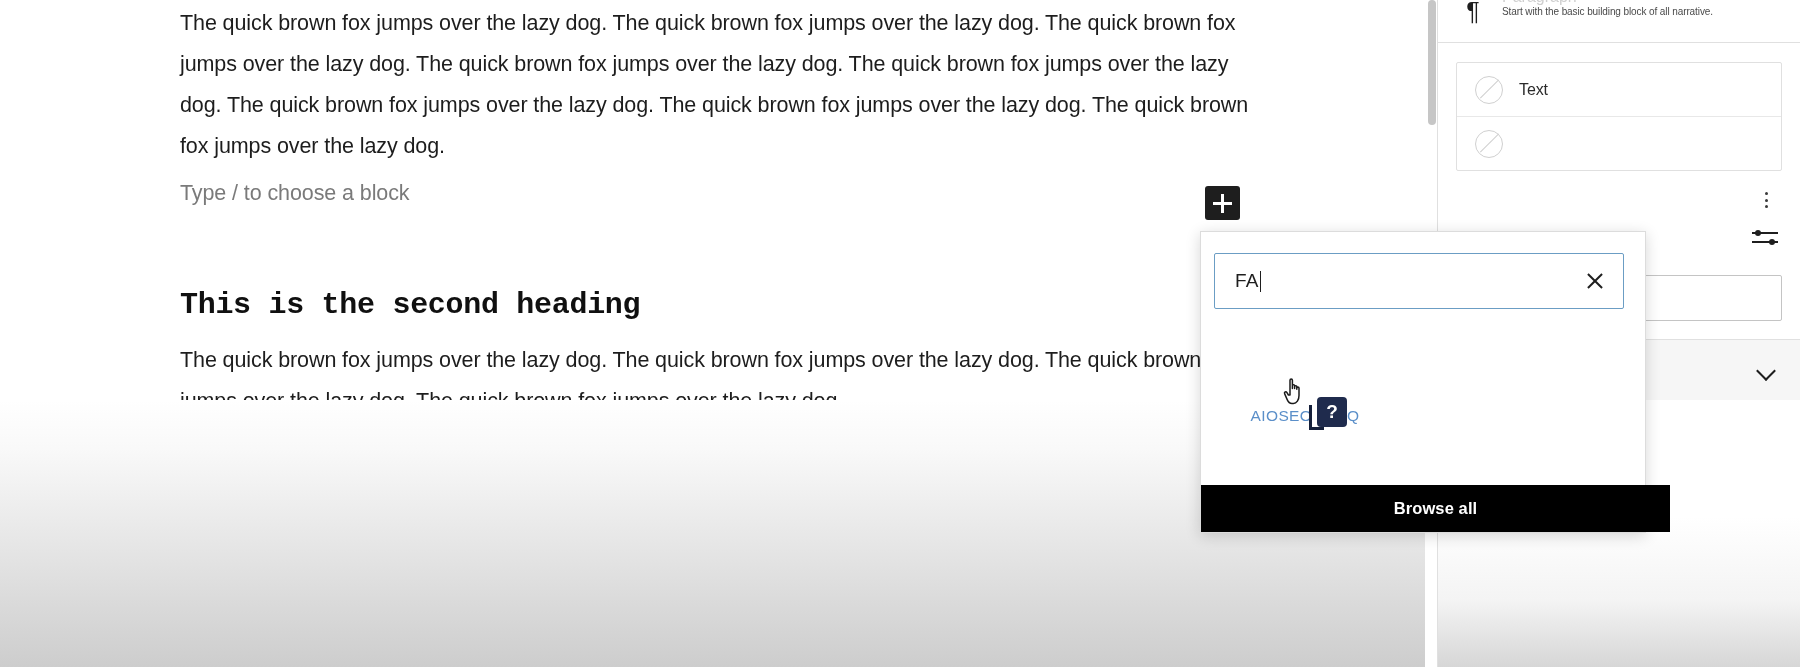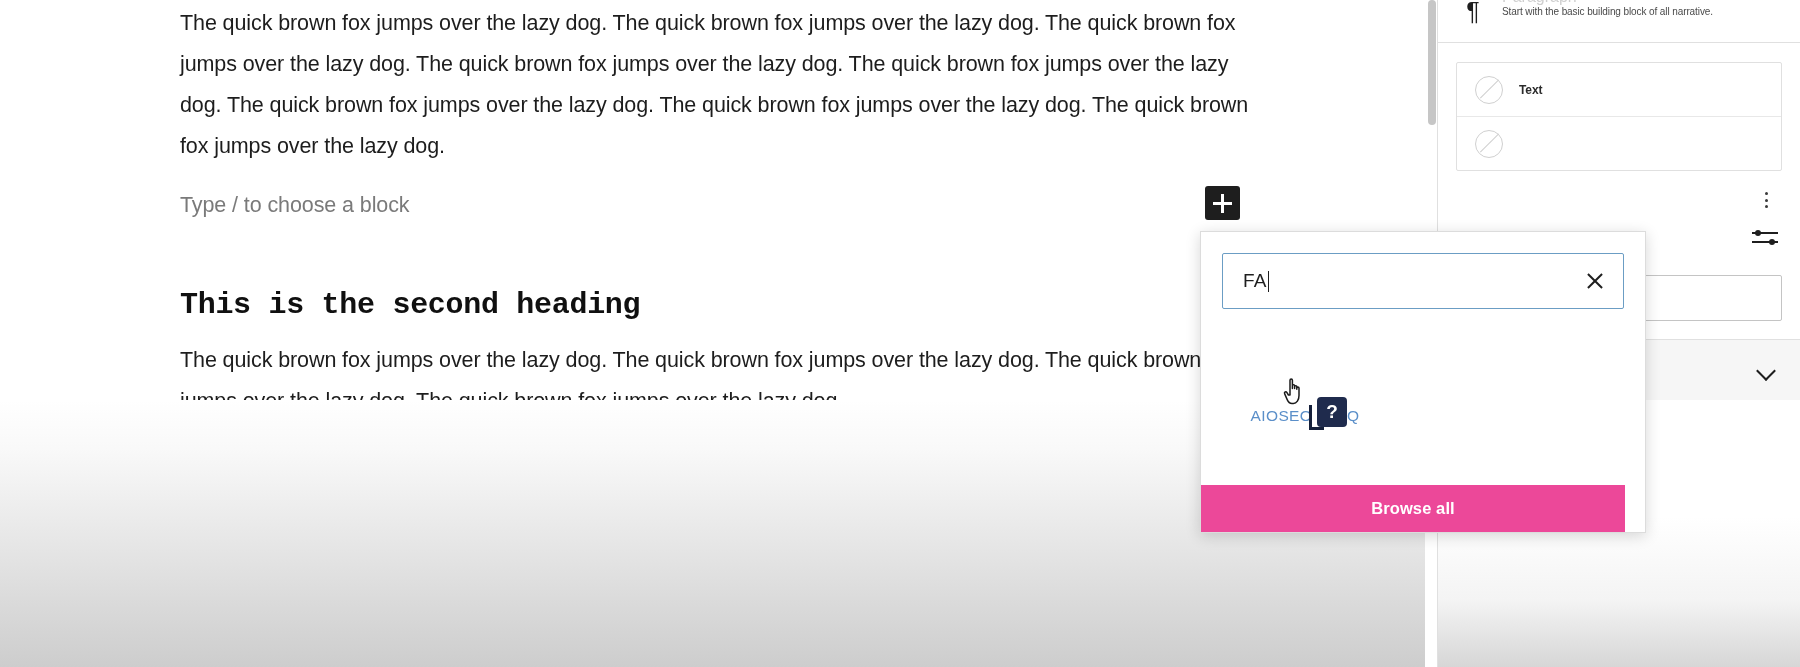--- a/index.html
+++ b/index.html
@@ -59,21 +59,21 @@
     font-family: "Liberation Sans", sans-serif;
     letter-spacing: -0.1px;
     margin: 0;
     font-stretch: condensed;
   }
 
   .para-1 { position: absolute; top: 3px; left: 0; width: 1072px; }
 
   .placeholder-block {
     position: absolute;
-    top: 190px;
+    top: 178px;
     left: 0;
     font-size: 21.5px;
     line-height: 30px;
     color: #7a7a7a;
     letter-spacing: -0.1px;
   }
 
   .heading {
     position: absolute;
     left: 0;
@@ -256,24 +256,23 @@
     position: absolute;
     left: 50%;
     top: -1px;
     width: 1px;
     height: 26px;
     background: #d0d0d0;
     transform: rotate(45deg);
     transform-origin: center;
   }
   .color-row .label {
-    font-size: 12px;
+    font-size: 16px;
     color: #2b2b2b;
     letter-spacing: -0.1px;
-    font-weight: bold;
   }
 
   
   .typo-panel {
     padding-top: 16px;
   }
   .typo-head {
     display: flex;
     align-items: flex-start;
     justify-content: flex-end;
@@ -372,21 +371,21 @@
     top: 231px;
     width: 444px;
     height: 300px;
     background: #ffffff;
     border: 1px solid #dcdcdc;
     box-shadow: 0 3px 14px rgba(0,0,0,0.16);
     z-index: 20;
   }
 
   .inserter-search-wrap {
-    padding: 21px 21px 0 21px;
+    padding: 21px 21px 0 13px;
   }
   .inserter-search {
     position: relative;
     height: 54px;
     border: 1.6px solid #6b9dc4;
     border-radius: 2px;
     background: #fff;
     display: flex;
     align-items: center;
   }
@@ -484,23 +483,23 @@
     width: 26px;
     height: 30px;
     z-index: 40;
     pointer-events: none;
   }
 
   .browse-all-btn {
     position: absolute;
     left: 0;
     bottom: 0;
-    width: 424px;
+    width: 469px;
     height: 47px;
-    background: #ec4899;
+    background: #000000;
     color: #ffffff;
     font-size: 16.5px;
     font-weight: bold;
     display: flex;
     align-items: center;
     justify-content: center;
     cursor: pointer;
     letter-spacing: 0.1px;
   }
 </style>

